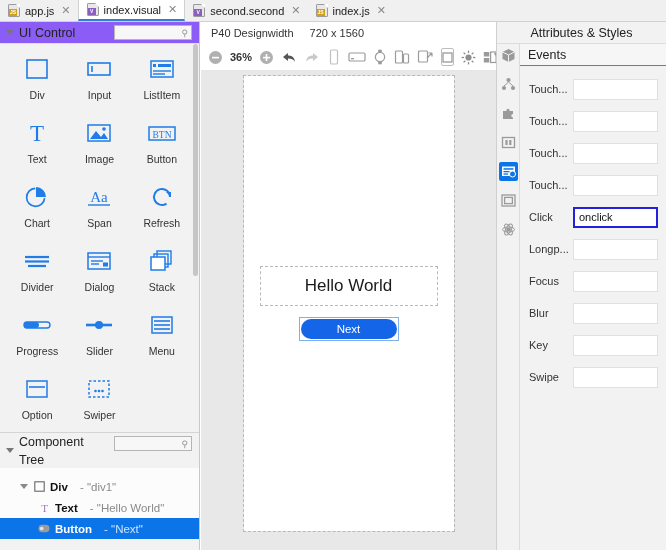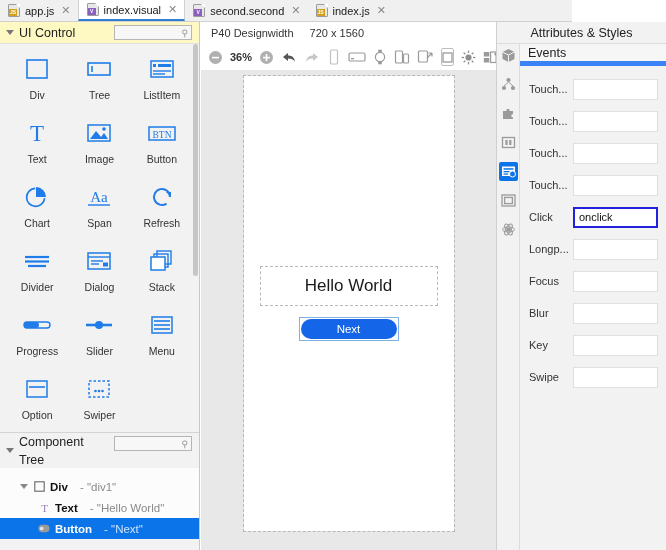--- a/index.html
+++ b/index.html
@@ -13,21 +13,21 @@
   }
   #app {
     position: relative;
     width: 666px; height: 550px;
     background: #ffffff;
   }
 
   
   .tabbar {
     position: absolute; left: 0; top: 0;
-    width: 572px; height: 22px;
+    width: 666px; height: 22px;
     background: #f0f0f0;
     border-bottom: 1px solid #d0d0d0;
     display: flex; align-items: stretch;
   }
   .tab {
     display: flex; align-items: center;
     padding: 0 7px 0 8px;
     gap: 5px;
     font-size: 11px;
     color: #1a1a1a;
@@ -75,21 +75,21 @@
   
   .left-panel {
     position: absolute; left: 0; top: 22px;
     width: 200px; height: 528px;
     background: #f2f2f2;
     border-right: 1px solid #c8c8c8;
   }
   .panel-head {
     position: relative;
     height: 22px;
-    background: #fef9c3;
+    background: #8b5cf6;
     display: flex; align-items: center;
     padding-left: 6px;
     border-bottom: 1px solid #e0e0e0;
   }
   .caret {
     width: 0; height: 0; flex: none;
     border-left: 4px solid transparent;
     border-right: 4px solid transparent;
     border-top: 5px solid #777;
     margin-right: 5px;
@@ -299,21 +299,21 @@
     flex: 1;
     background: #f2f2f2;
     display: flex; flex-direction: column;
   }
   .events-header {
     height: 22px;
     display: flex; align-items: center;
     padding-left: 8px;
     font-size: 12.5px; color: #222;
     background: #f6f6f6;
-    border-bottom: 5px solid #3b82f6;
+    border-bottom: 1px solid #3b82f6;
   }
   .ev-list { padding-top: 7px; }
   .ev-row {
     display: flex; align-items: center;
     height: 32px;
     padding: 0 8px 0 9px;
   }
   .ev-label {
     width: 44px; flex: none;
     font-size: 11px; color: #333;
@@ -390,21 +390,21 @@
           <span class="ctrl-name">Div</span>
         </div>
 
         <div class="ctrl-cell">
           <span class="ctrl-glyph">
             <svg width="26" height="26" viewBox="0 0 26 26">
                 <rect x="2" y="7" width="22" height="12" fill="none" stroke="#1f7ce8" stroke-width="1.6"></rect>
                 <line x1="6" y1="10" x2="6" y2="16" stroke="#1f7ce8" stroke-width="1.6"></line>
               </svg>
           </span>
-          <span class="ctrl-name">Tree</span>
+          <span class="ctrl-name">Input</span>
         </div>
 
 
         <div class="ctrl-cell">
           <span class="ctrl-glyph">
             <svg width="26" height="26" viewBox="0 0 26 26">
               <rect x="2" y="5" width="22" height="16" fill="none" stroke="#1f7ce8" stroke-width="1.5"></rect>
               <rect x="4" y="8" width="3" height="3" fill="#1f7ce8"></rect>
               <rect x="9" y="8" width="13" height="3" fill="#1f7ce8"></rect>
               <line x1="4" y1="15" x2="22" y2="15" stroke="#1f7ce8" stroke-width="1.4"></line>

